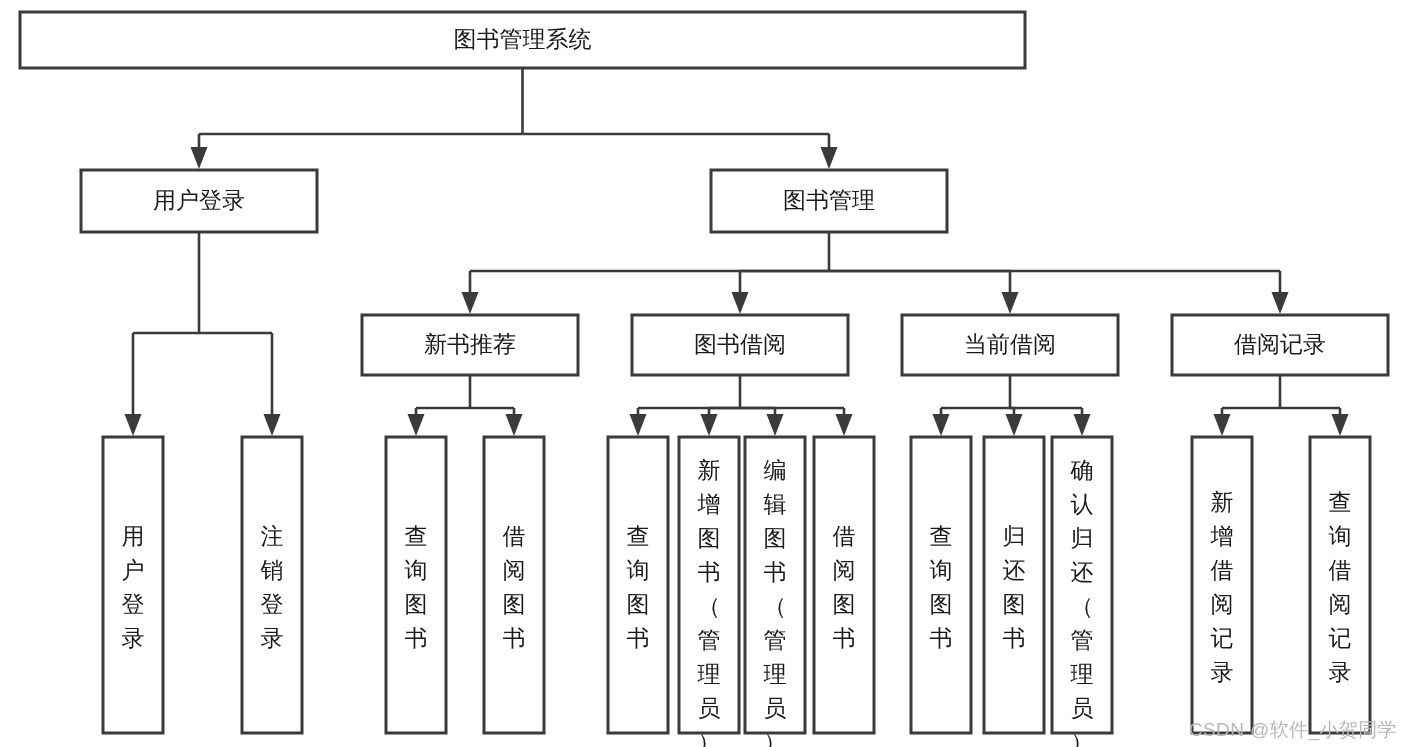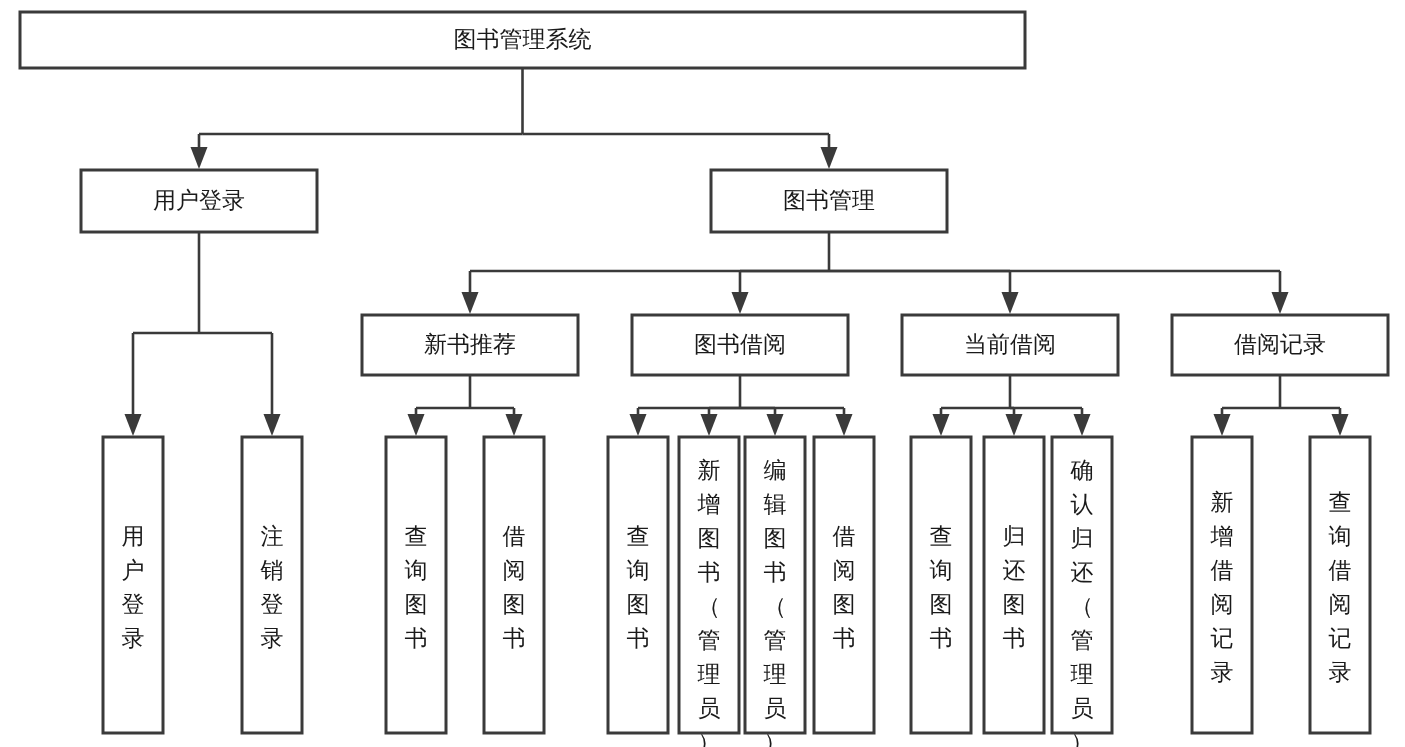--- a/index.html
+++ b/index.html
@@ -233,13 +233,14 @@
         <g>
           <rect x="1192" y="437" width="60" height="296" class="node-rect"></rect>
           <text x="1222" y="0" class="node-label-v"><tspan x="1222" y="509.52">新</tspan><tspan x="1222" y="543.52">增</tspan><tspan x="1222" y="577.52">借</tspan><tspan x="1222" y="611.52">阅</tspan><tspan x="1222" y="645.52">记</tspan><tspan x="1222" y="679.52">录</tspan></text>
         </g>
         <g>
           <rect x="1310" y="437" width="60" height="296" class="node-rect"></rect>
           <text x="1340" y="0" class="node-label-v"><tspan x="1340" y="509.52">查</tspan><tspan x="1340" y="543.52">询</tspan><tspan x="1340" y="577.52">借</tspan><tspan x="1340" y="611.52">阅</tspan><tspan x="1340" y="645.52">记</tspan><tspan x="1340" y="679.52">录</tspan></text>
         </g>
       </g>
   </svg>
+  <div class="watermark-text">CSDN @软件_小贺同学</div>
 </div>
 
 </body></html>

